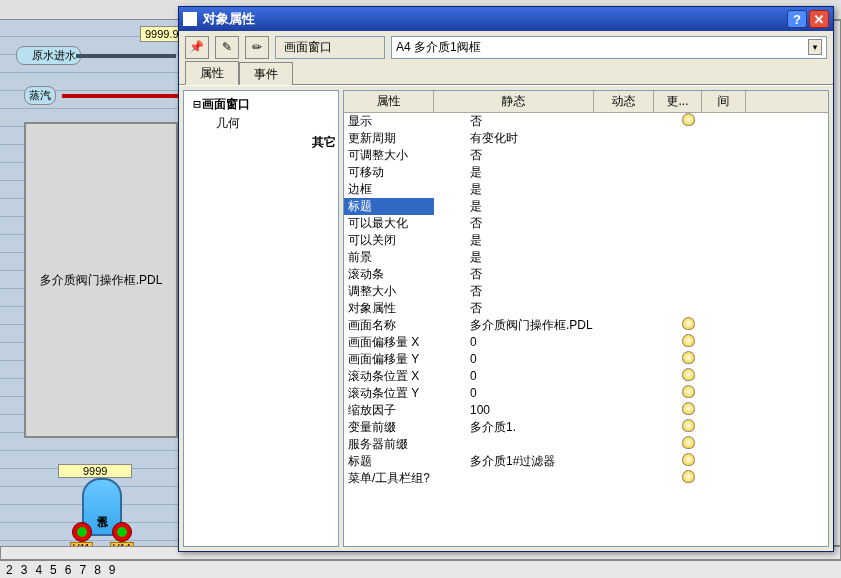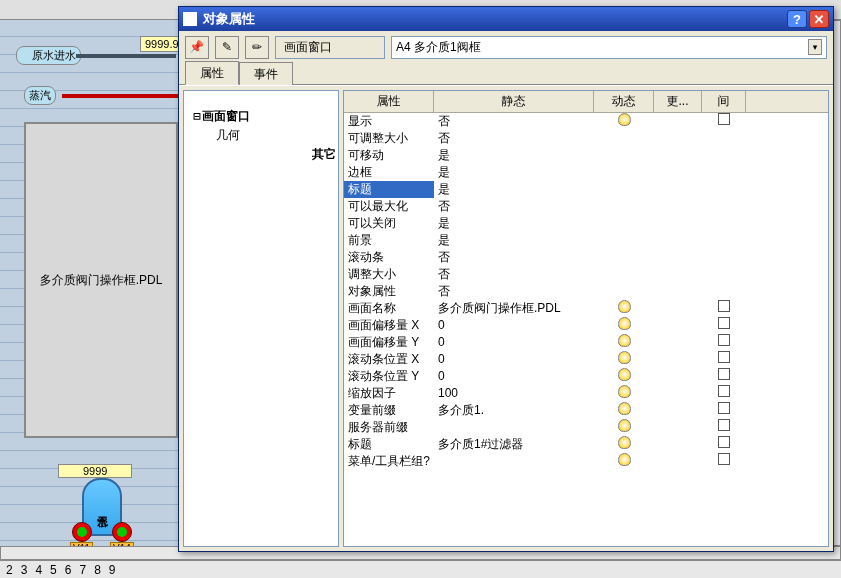--- a/index.html
+++ b/index.html
@@ -21,21 +21,21 @@
 }
 .schematic-label {
   position: absolute;
   background: #fffbb0;
   border: 1px solid #888;
   padding: 1px 4px;
   font-size: 11px;
 }
 .raw-water-label { top: 46px; left: 16px; background:#b8e0f0; border-radius:8px;padding-left:15px; }
 .steam-label { top: 86px; left: 24px; background:#b8e0f0; border-radius:8px; }
-.yellow-readout { top: 36px; left: 140px; }
+.yellow-readout { top: 26px; left: 140px; }
 .yellow-readout2 { top: 464px; left: 58px; padding:0 24px; }
 
 .big-grey-box {
   position: absolute;
   top: 122px; left: 24px;
   width: 154px; height: 316px;
   background: #d8d8d8;
   border: 2px solid #888;
   color: #000;
   display:flex; align-items:center; justify-content:center;
@@ -140,21 +140,21 @@
 }
 .tab.active { background:#ece9d8; border-bottom:1px solid #ece9d8; }
 
 
 .dlg-body {
   flex:1; display:flex; border-top:1px solid #fff;
 }
 .tree-pane {
   width:156px; background:#fff;
   border:1px solid #7f9db9; margin:4px 2px 4px 4px;
-  padding:16px 2px; overflow:auto;
+  padding:4px 2px; overflow:auto;
 }
 .tree-item { padding:1px 0 1px 6px; white-space:nowrap; }
 .tree-item.bold { font-weight:bold; }
 .tree-item.child { padding-left:30px; font-weight:normal; }
 .tree-item.childb { padding-left:30px; font-weight:bold;text-align:right; }
 .tree-item .twisty{display:inline-block;width:10px;text-align:center;font-family:monospace;}
 
 .grid-pane {
   flex:1; background:#fff;
   border:1px solid #7f9db9; margin:4px 4px 4px 2px;
@@ -166,21 +166,21 @@
   grid-template-columns: 90px 160px 60px 48px 44px;
   background:#ece9d8; border-bottom:1px solid #aca899;
 }
 .grid-head > div {
   padding:2px 4px; border-right:1px solid #aca899;
   text-align:center;
 }
 .grid-row {
   display:grid;
   grid-template-columns: 90px 160px 60px 48px 44px;
-  height:17px; align-items:center;
+  height:17px; align-items:center;gap:32px;
 }
 .grid-row > div { padding:0 4px; height:17px; line-height:17px; overflow:hidden; }
 .grid-row.selected .c1 { background:#316ac5; color:#fff; }
 .bulb {
   width:13px; height:13px; display:inline-block;
   border:1px solid #888; border-radius:50% 50% 40% 40%;
   background:radial-gradient(#fff,#ffe060 60%,#cc9000);
 }
 .chk {
   width:12px; height:12px; display:inline-block;
@@ -268,20 +268,27 @@
       </div>
       <div id="grid-body">
           <div class="grid-row">
             <div class="c1">显示</div>
             <div class="c2">否</div>
             <div class="c3"><span class="bulb"></span></div>
             <div class="c4"></div>
             <div class="c5"><span class="chk"></span></div>
           </div>
           <div class="grid-row">
+            <div class="c1">更新周期</div>
+            <div class="c2">有变化时</div>
+            <div class="c3"></div>
+            <div class="c4"></div>
+            <div class="c5"></div>
+          </div>
+          <div class="grid-row">
             <div class="c1">可调整大小</div>
             <div class="c2">否</div>
             <div class="c3"></div>
             <div class="c4"></div>
             <div class="c5"></div>
           </div>
           <div class="grid-row">
             <div class="c1">可移动</div>
             <div class="c2">是</div>
             <div class="c3"></div>

